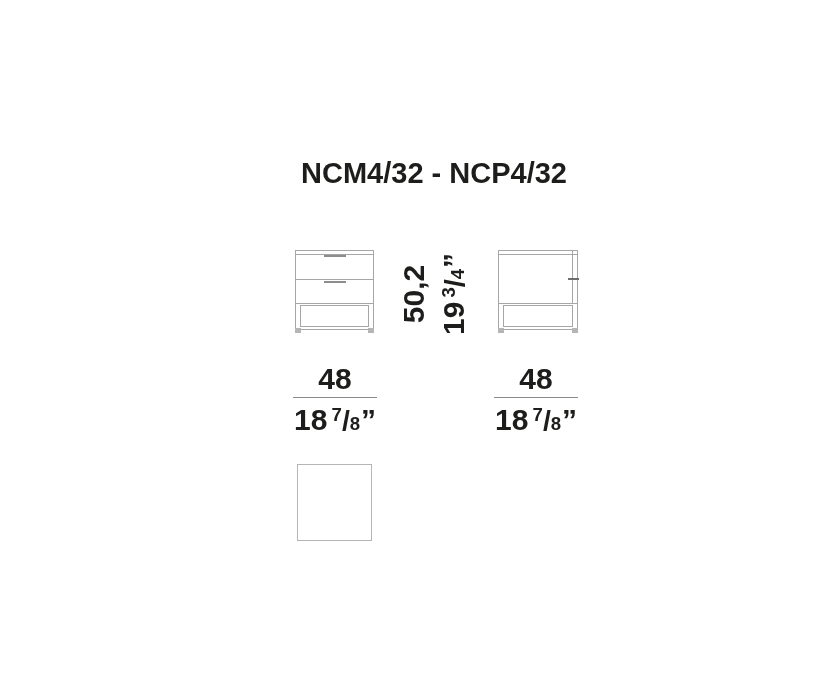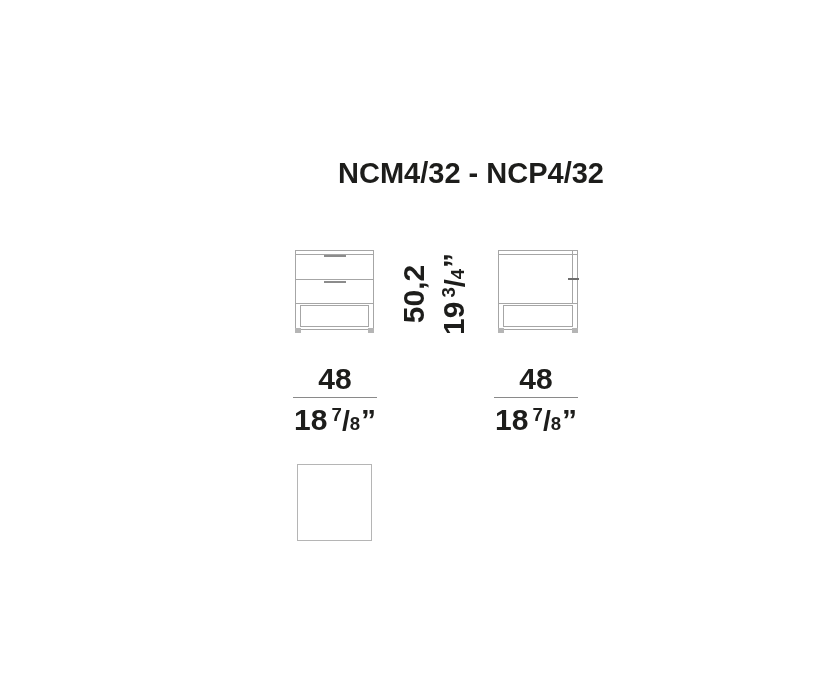--- a/index.html
+++ b/index.html
@@ -3,21 +3,21 @@
 <meta charset="utf-8">
 <style>
   html,body{margin:0;padding:0;background:#fff;}
   .canvas{
     position:relative;width:840px;height:679px;background:#fff;overflow:hidden;
     font-family:"Liberation Sans","DejaVu Sans",sans-serif;
     color:var(--text,#1d1d1b);
   }
   .title{
     position:absolute;left:264px;top:158px;width:340px;
-    font-size:29px;font-weight:bold;line-height:30px;text-align:right;
+    font-size:29px;font-weight:bold;line-height:30px;text-align:center;
     letter-spacing:0px;white-space:nowrap;
   }
   
   .view{position:absolute;box-sizing:border-box;border:1px solid var(--line,#a6a6a6);background:#fff;}
   .view-front{left:295px;top:250px;width:79px;height:80px;}
   .view-side{left:498px;top:250px;width:80px;height:80px;}
   .view-top{left:297px;top:464px;width:75px;height:77px;border-color:var(--line-light,#b3b3b3);}
   .hline{position:absolute;left:0;right:0;height:1px;background:var(--line,#a6a6a6);}
   .panel-line{top:3px;}
   .divider-line{top:28px;}

